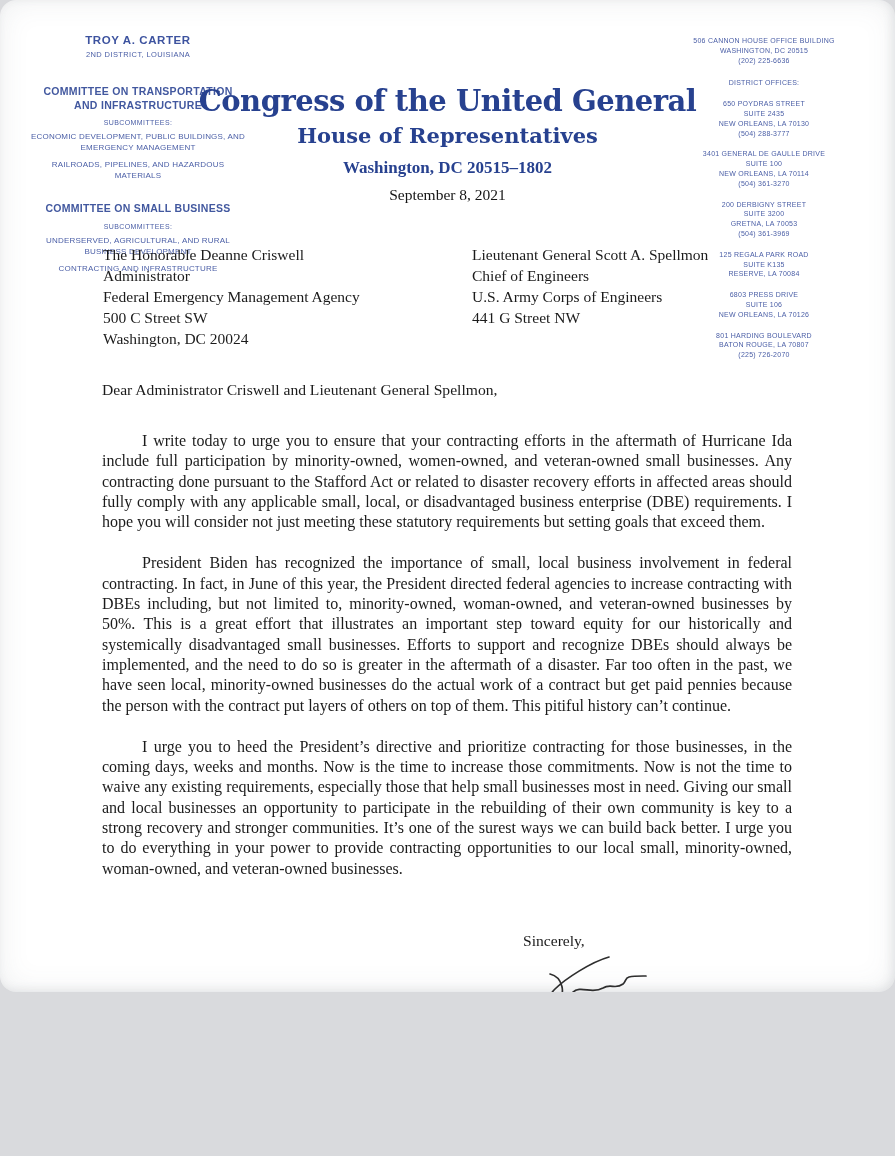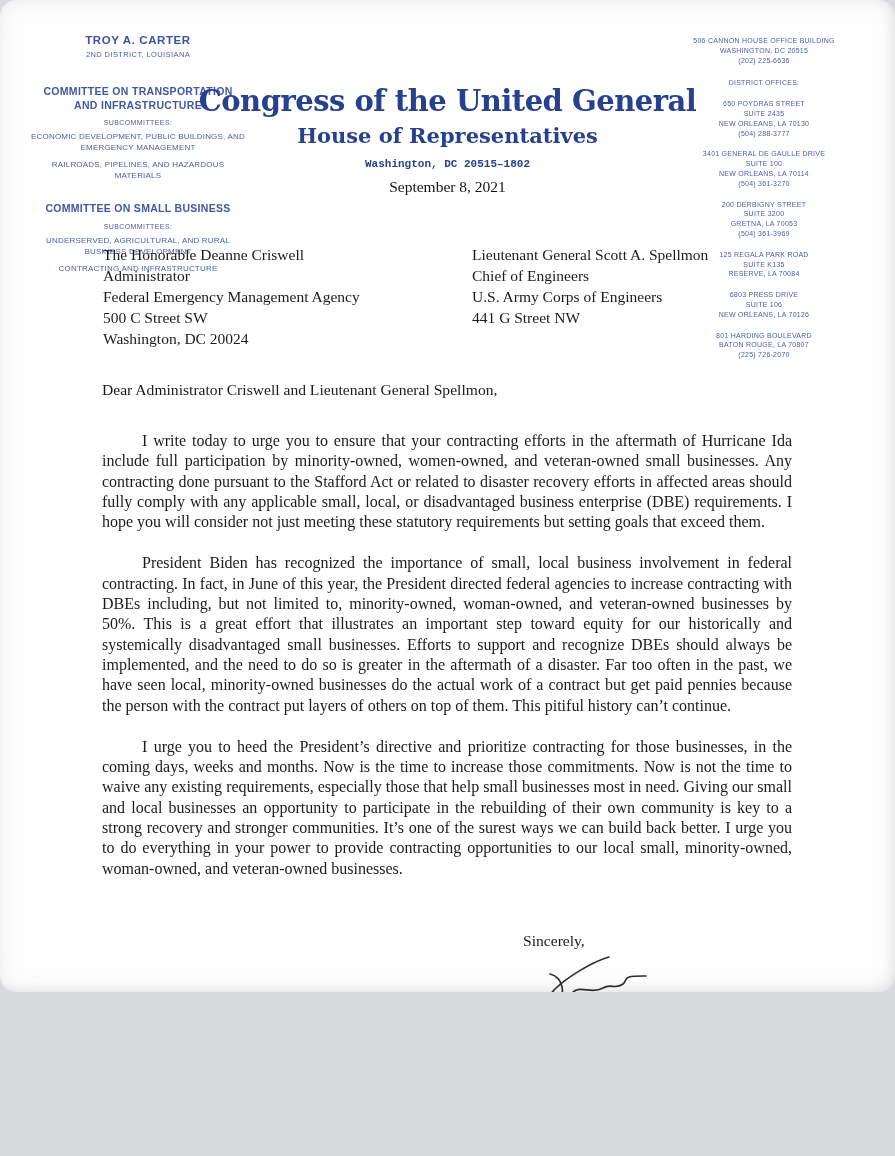--- a/index.html
+++ b/index.html
@@ -38,22 +38,22 @@
   .lh-center{position:absolute;left:0;right:0;top:84px;text-align:center;}
   .congress{
     font-family:"DejaVu Serif", serif;font-weight:bold;
     font-size:29px;color:#27418f;letter-spacing:-0.5px;
   }
   .house{
     font-family:"DejaVu Serif", serif;font-weight:bold;
     font-size:21px;color:#27418f;margin-top:5px;
   }
   .dcline{
-    font-family:Liberation Mono, monospace;font-weight:bold;
-    font-size:11px;color:#27418f;margin-top:10px;
+    font-family:Liberation Serif, serif;font-weight:bold;
+    font-size:17px;color:#27418f;margin-top:10px;
   }
   .date{font-size:15.5px;color:#151515;margin-top:8px;}
   
   .recipient{position:absolute;top:244px;font-size:15.5px;line-height:21px;}
   .recipient.left{left:103px;}
   .recipient.right{left:472px;}
   
   .body-text{position:absolute;left:102px;top:381px;width:690px;}
   .salutation{font-size:15.6px;margin-bottom:32px;}
   .para{

